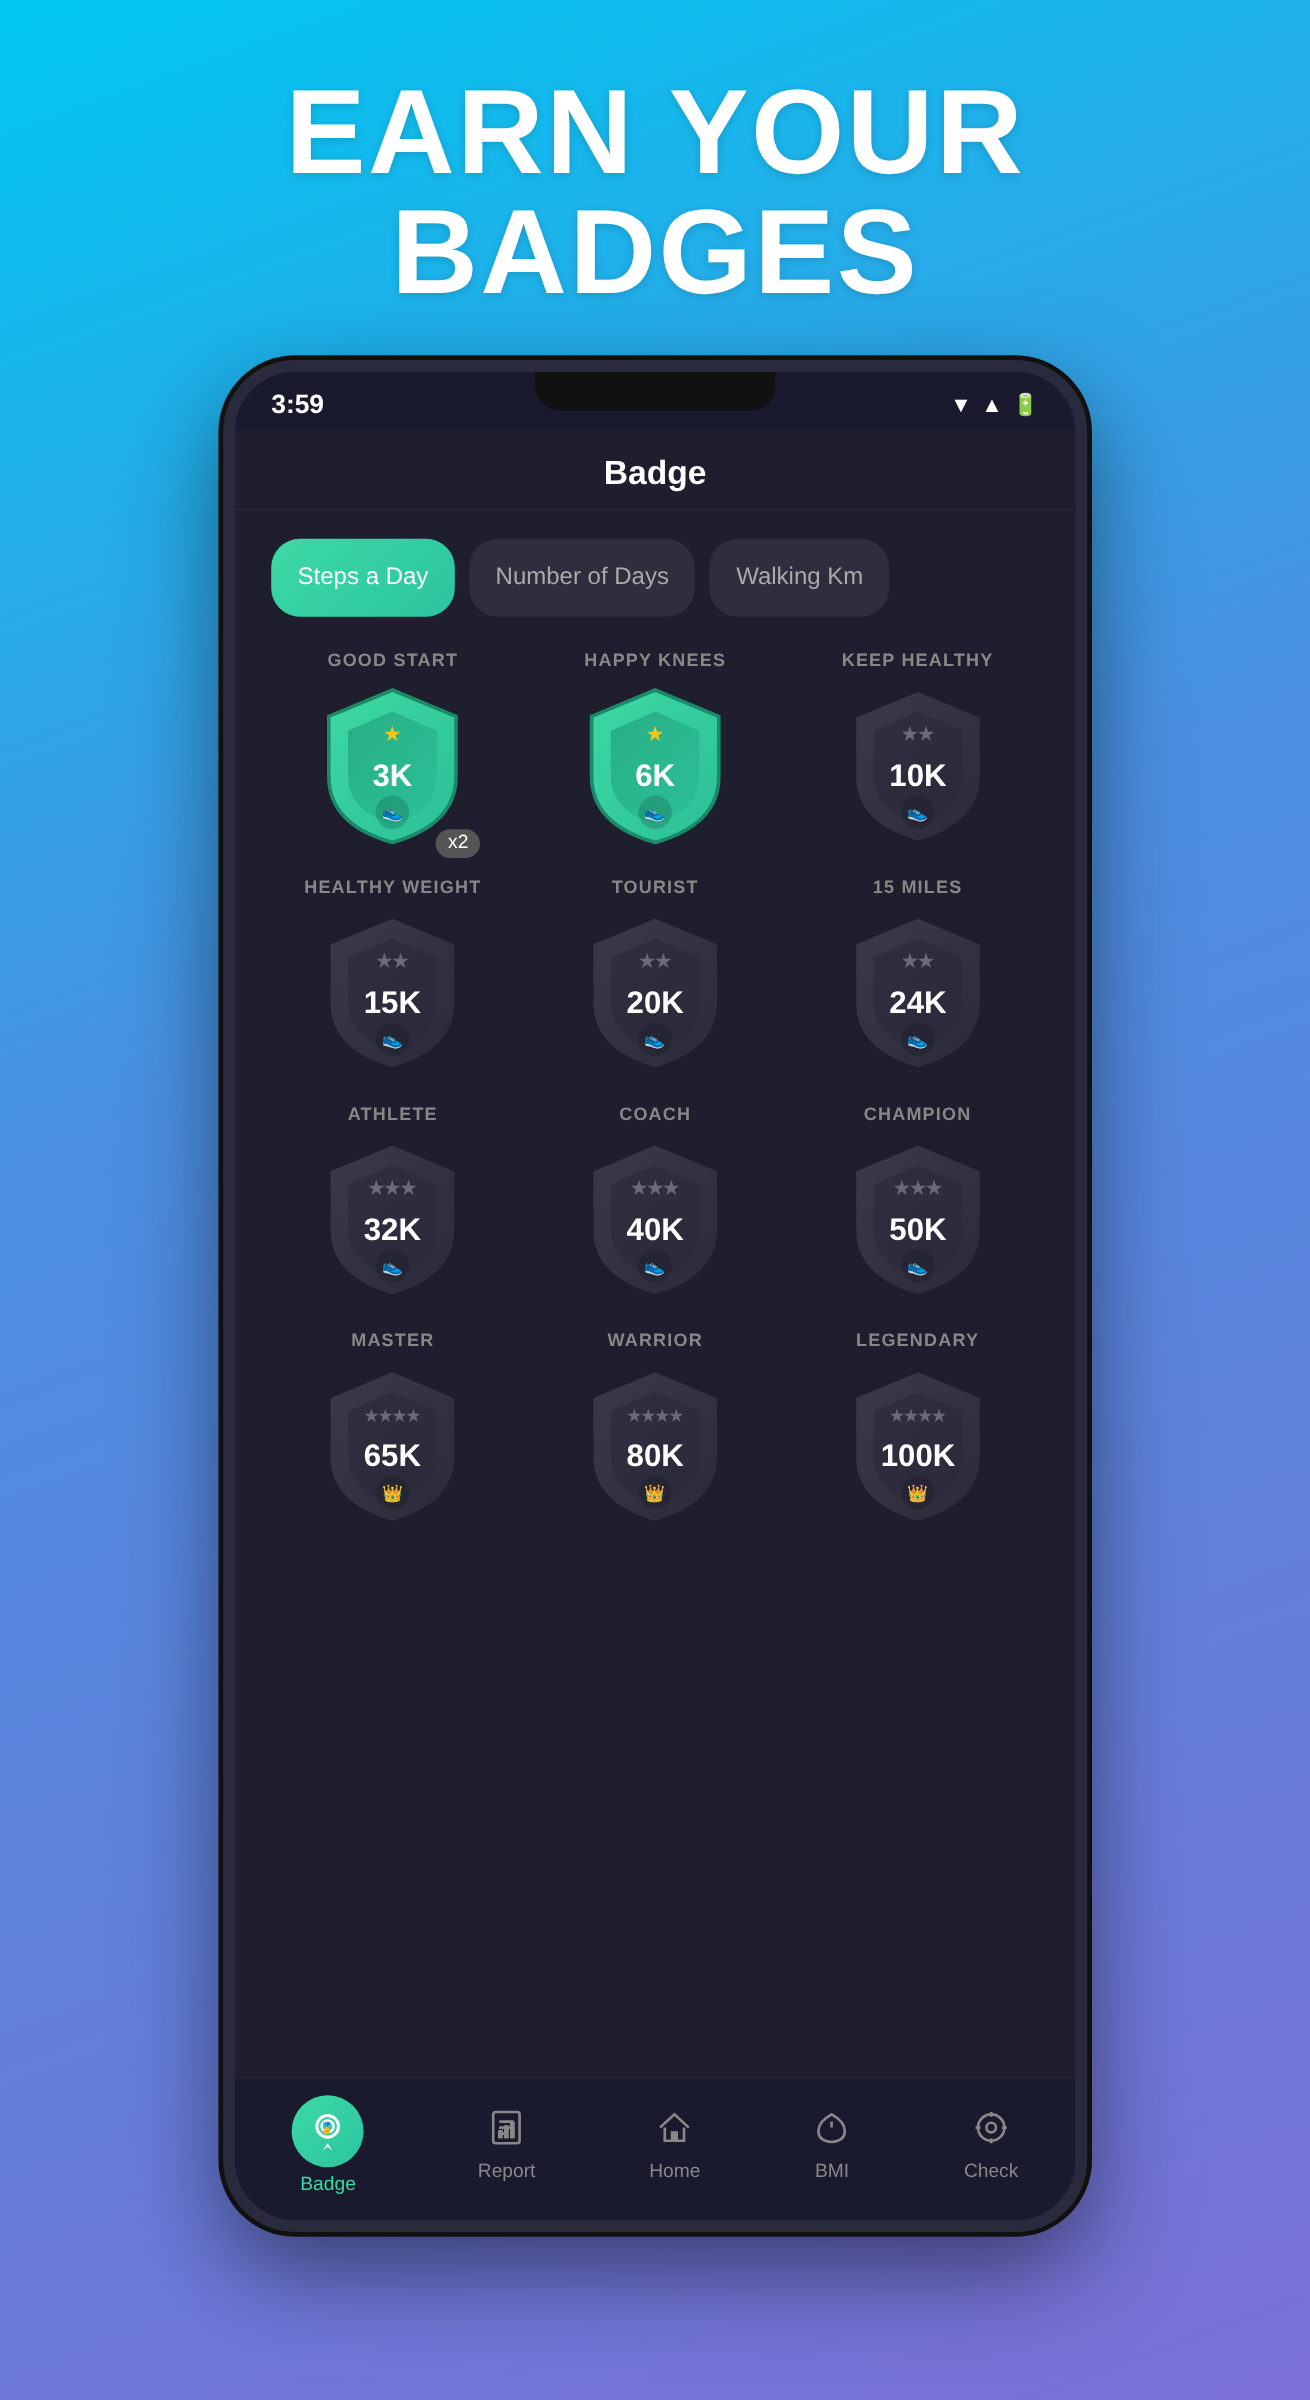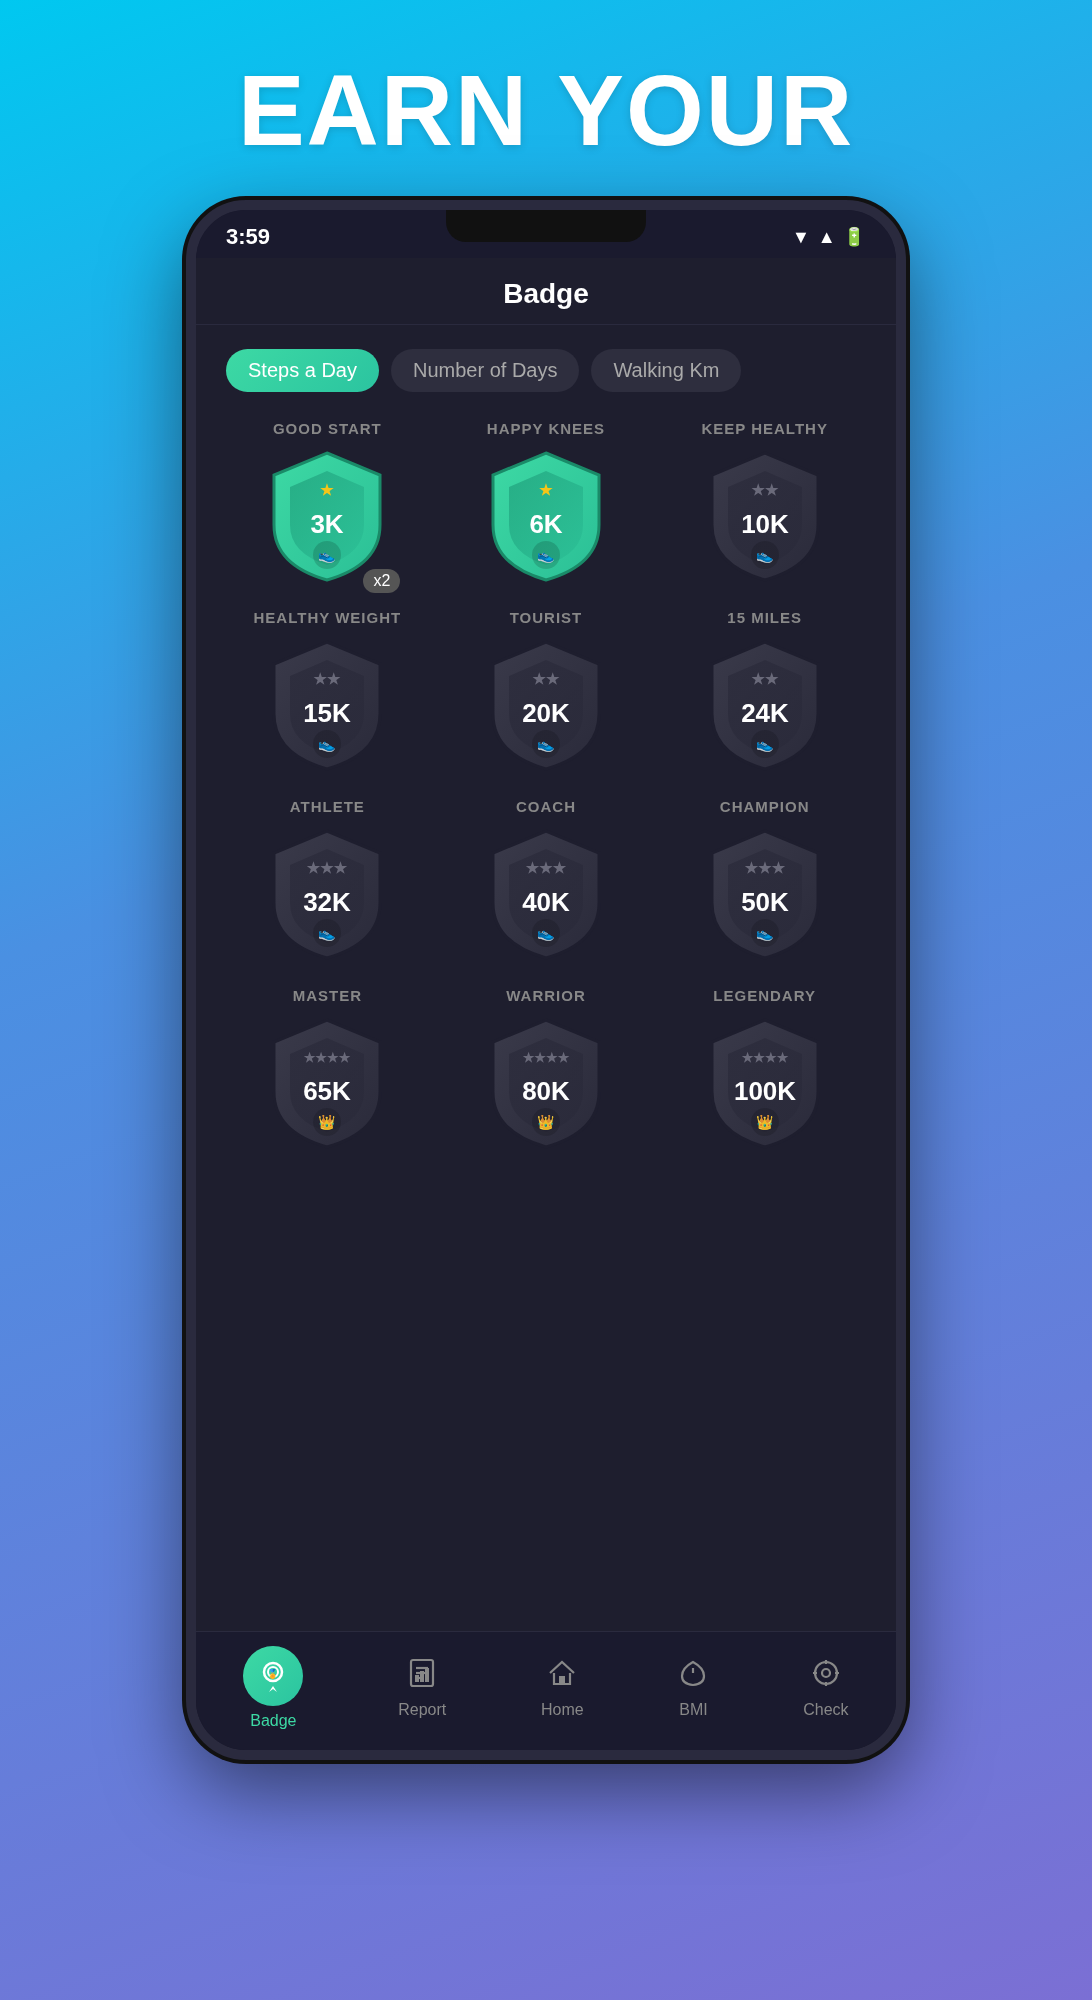--- a/index.html
+++ b/index.html
@@ -121,21 +121,21 @@
     }
 
     
     .filter-tabs {
       display: flex;
       gap: 12px;
       margin-bottom: 28px;
       flex-wrap: wrap;
     }
     .filter-tab {
-      padding: 10px 22px;
+      padding: 21px 22px;
       border-radius: 24px;
       font-size: 20px;
       font-weight: 500;
       cursor: pointer;
       border: none;
     }
     .filter-tab.active {
       background: linear-gradient(135deg, #3dd9a4, #2bc4a0);
       color: white;
     }
@@ -226,20 +226,21 @@
     }
     .nav-label.active-label {
       color: #3dd9a4;
     }
   </style>
 </head>
 <body>
 
 <div class="page-header">
   <h1>EARN YOUR</h1>
+  <h1>BADGES</h1>
 </div>
 
 <div class="phone-frame">
   <div class="notch"></div>
 
   <div class="status-bar">
     <span class="status-time">3:59</span>
     <div class="status-icons">
       <span>▼</span>
       <span>▲</span>

